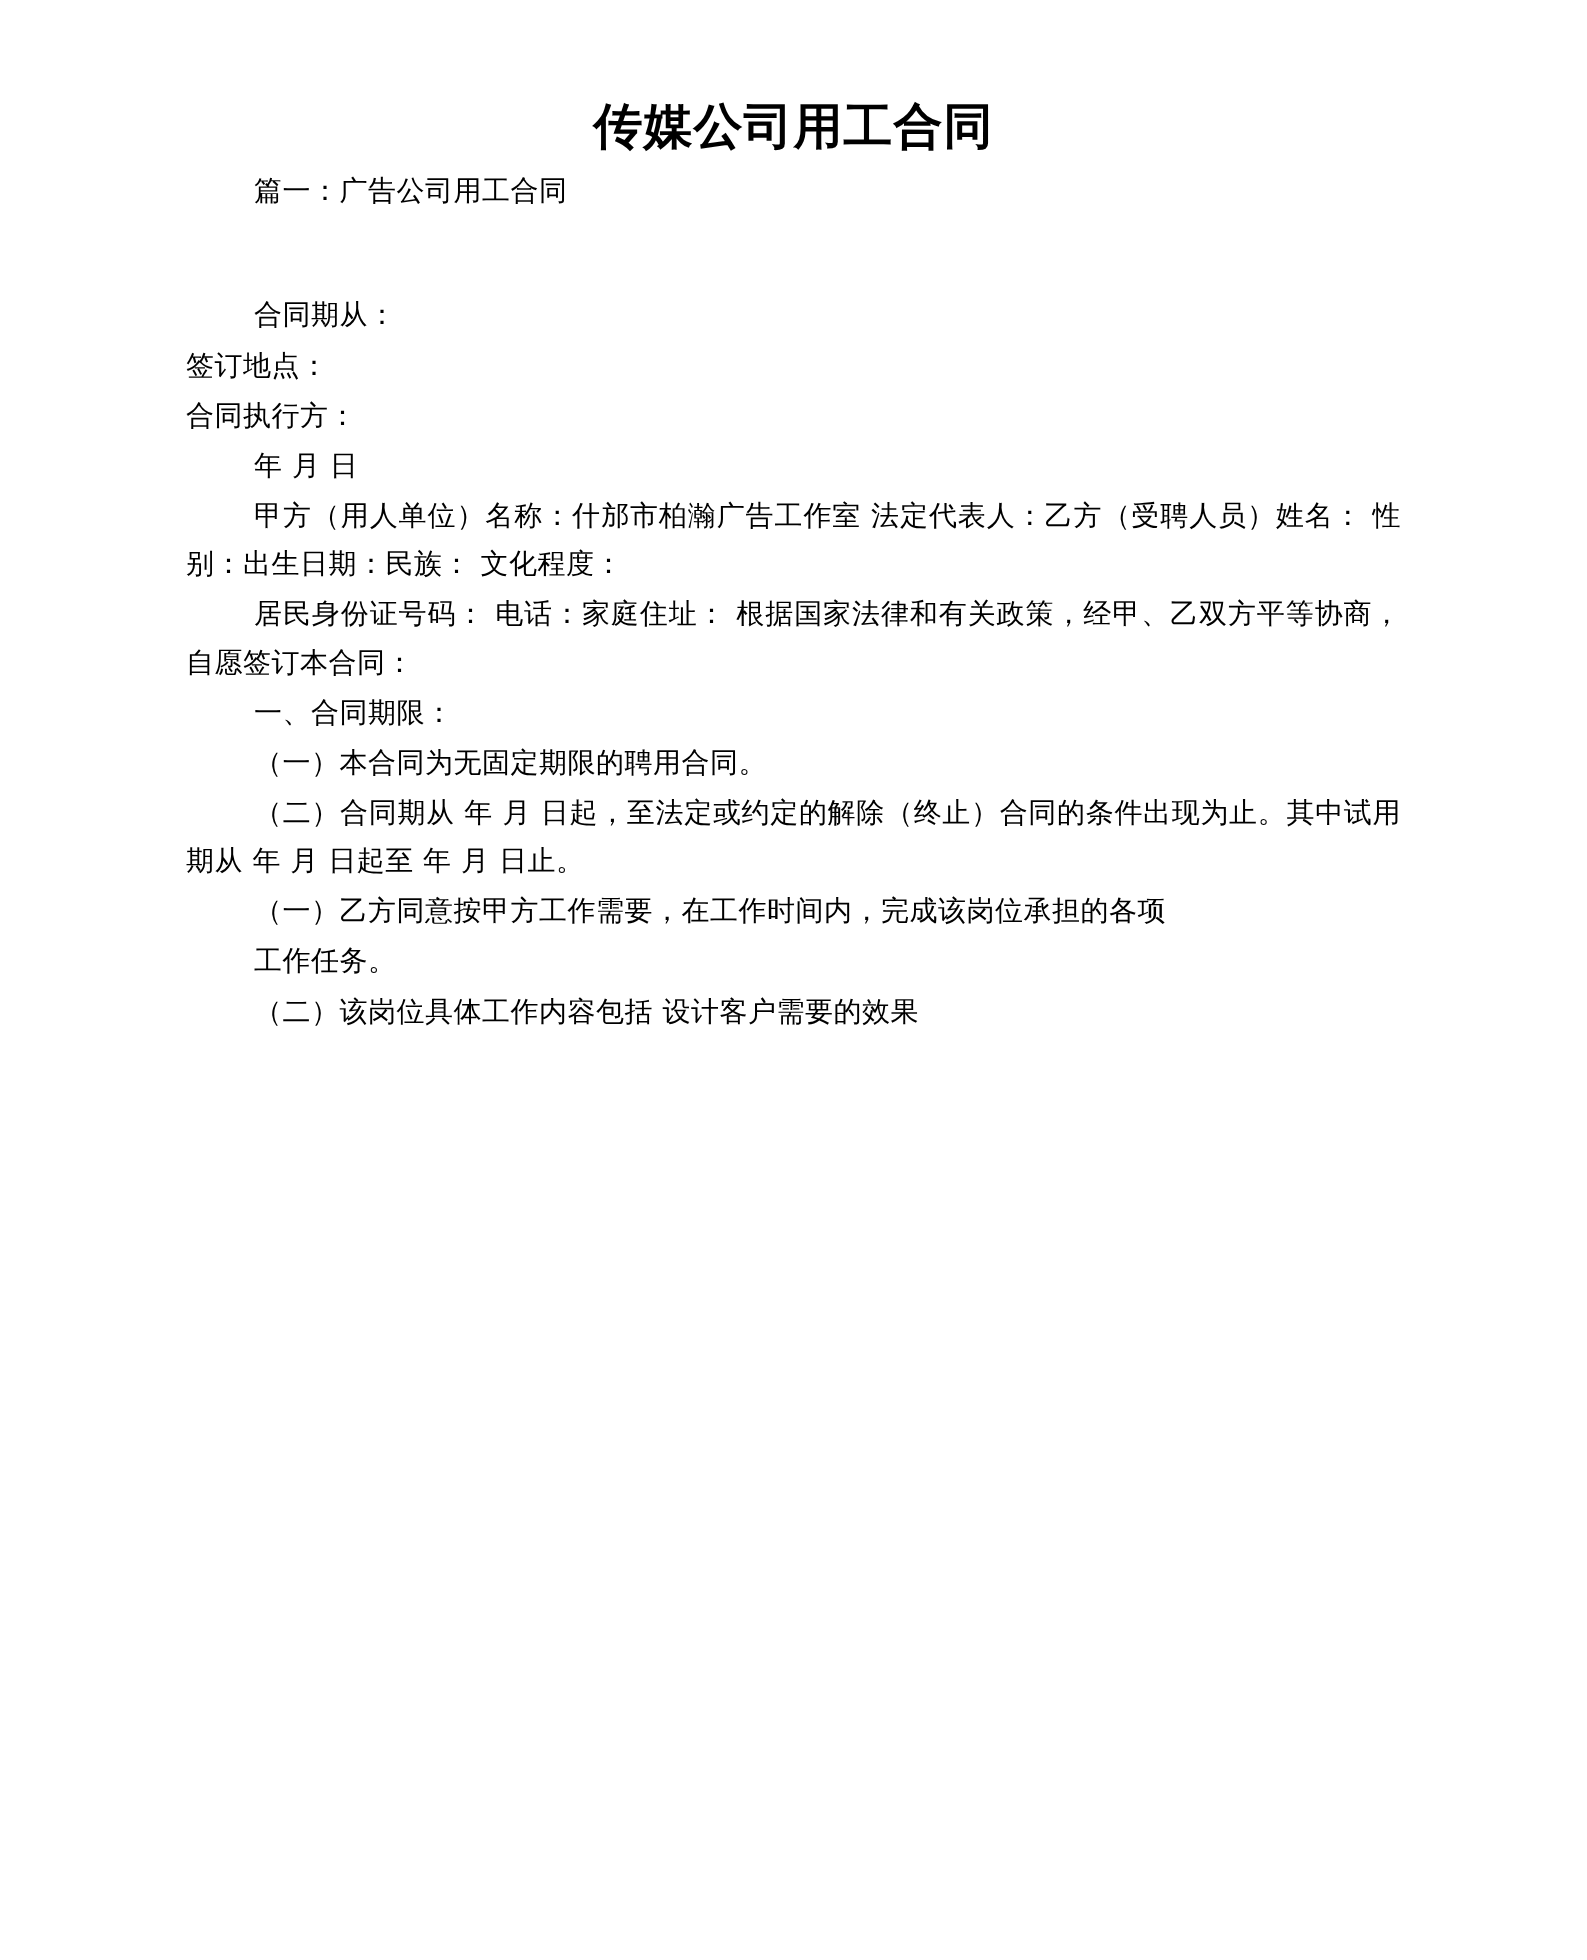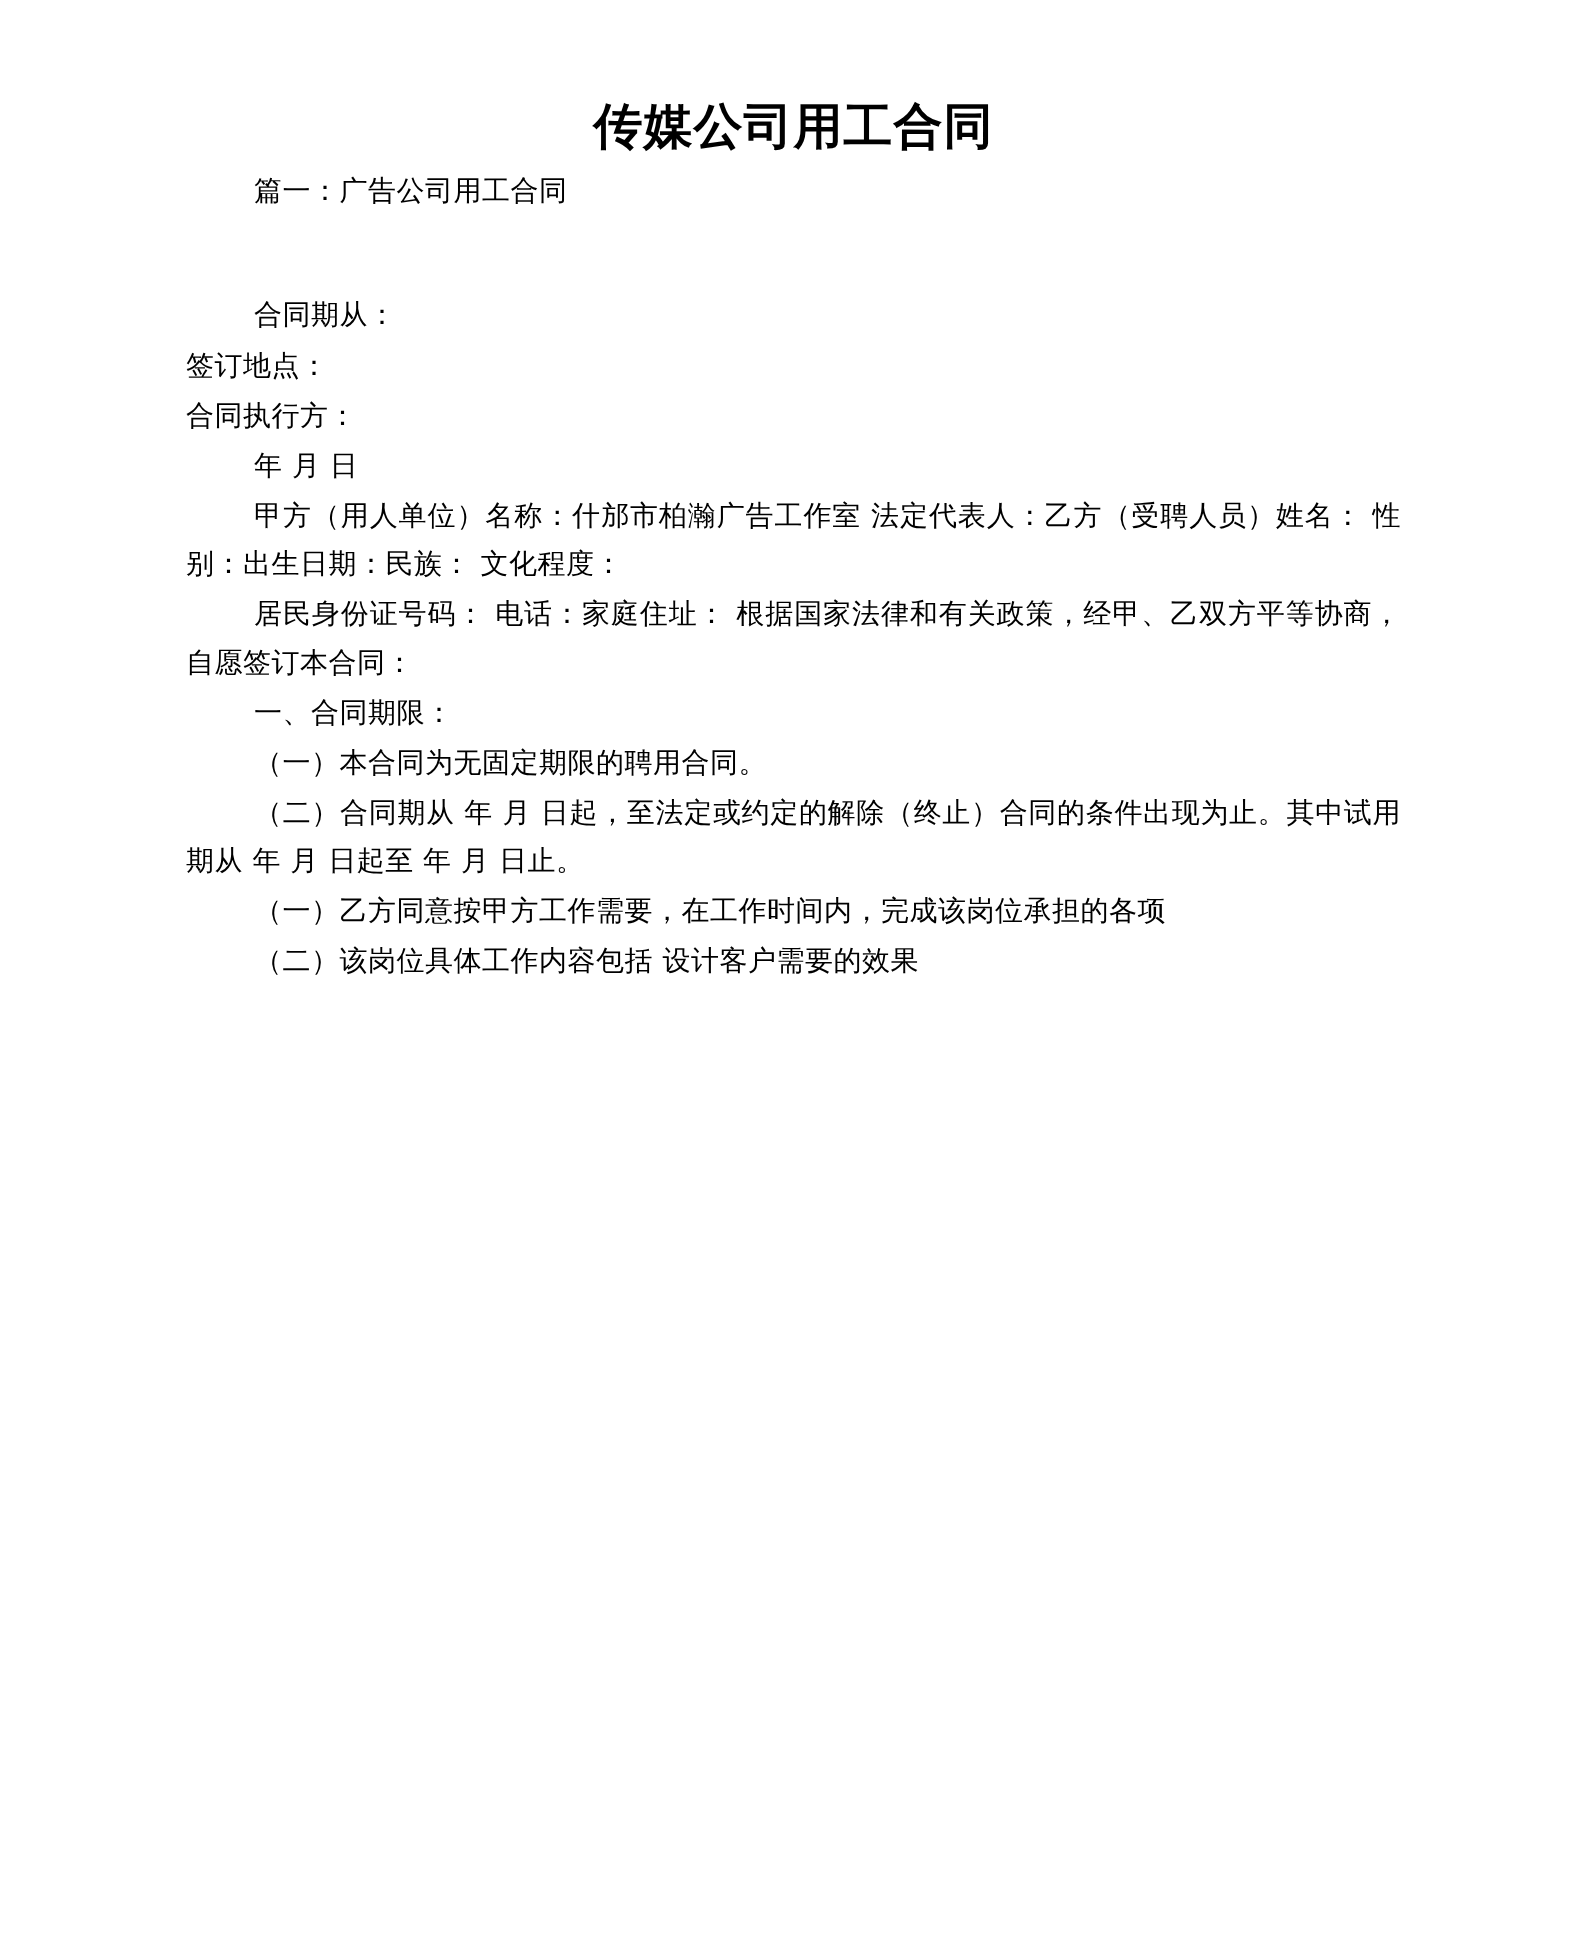--- a/index.html
+++ b/index.html
@@ -63,16 +63,17 @@
     <p class="para indent-1">合同期从：</p>
     <p class="para indent-0">签订地点：</p>
     <p class="para indent-0">合同执行方：</p>
     <p class="para indent-1">年 月 日</p>
     <p class="para indent-1">甲方（用人单位）名称：什邡市柏瀚广告工作室 法定代表人：乙方（受聘人员）姓名： 性别：出生日期：民族： 文化程度：</p>
     <p class="para indent-1">居民身份证号码： 电话：家庭住址： 根据国家法律和有关政策，经甲、乙双方平等协商，自愿签订本合同：</p>
     <p class="para indent-1">一、合同期限：</p>
     <p class="para indent-1">（一）本合同为无固定期限的聘用合同。</p>
     <p class="para indent-1">（二）合同期从 年 月 日起，至法定或约定的解除（终止）合同的条件出现为止。其中试用期从 年 月 日起至 年 月 日止。</p>
     <p class="para indent-1">（一）乙方同意按甲方工作需要，在工作时间内，完成该岗位承担的各项</p>
+    <p class="para indent-1">工作任务。</p>
     <p class="para indent-1">（二）该岗位具体工作内容包括 设计客户需要的效果</p>
   </div>
 
 </div>
 
 </body></html>

